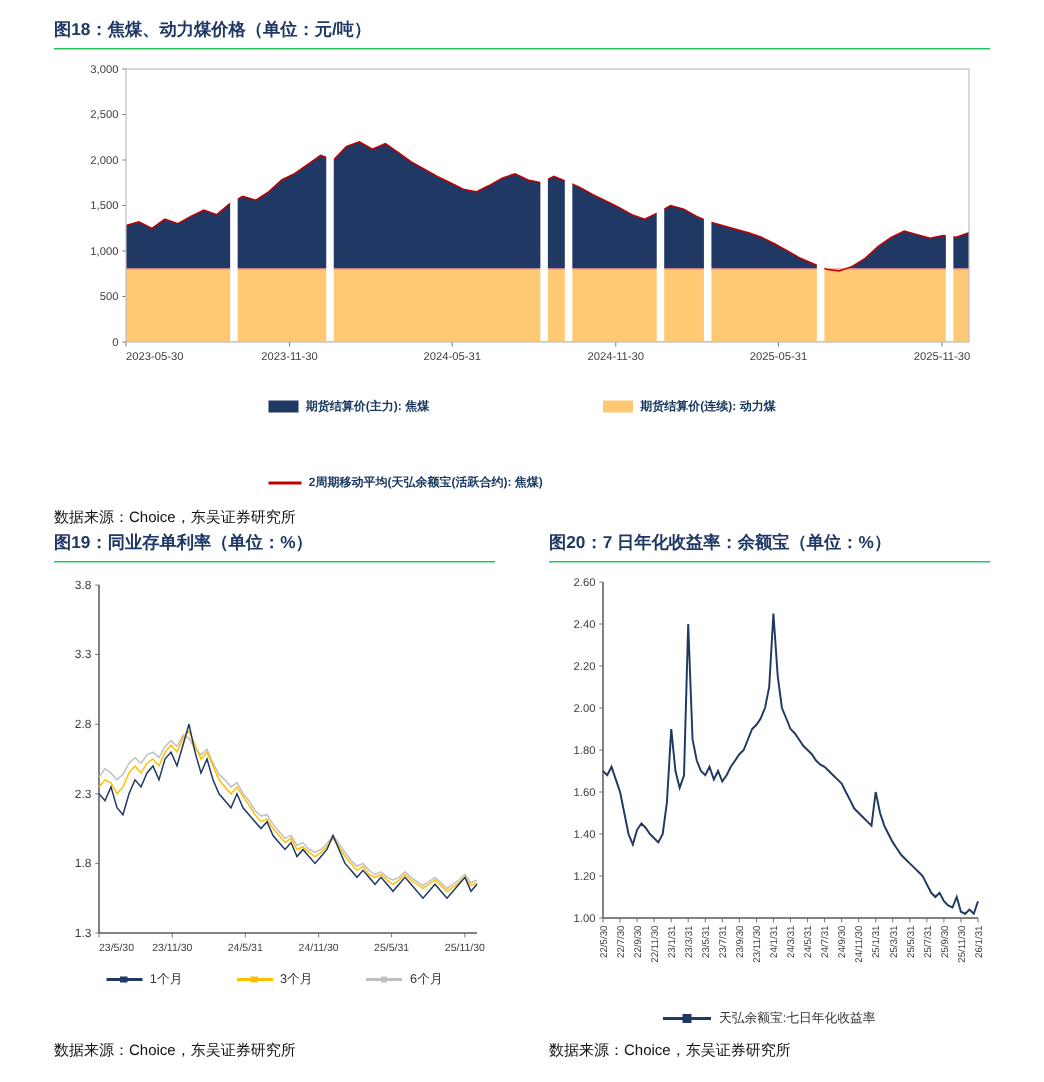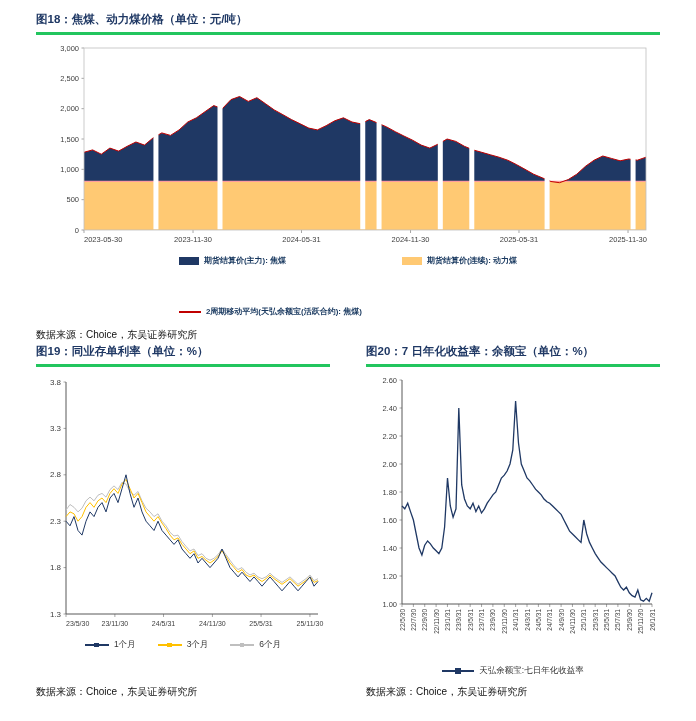--- a/index.html
+++ b/index.html
@@ -4,41 +4,41 @@
 <style>
   * { margin:0; padding:0; box-sizing:border-box; }
   html,body { background:#ffffff; }
   body {
     width:696px; height:721px; overflow:hidden;
     font-family:"Liberation Sans","DejaVu Sans",sans-serif;
   }
   .page { padding:10px 36px 0 36px; }
   .fig-title {
     font-size:11.5px; font-weight:700; color:#1f3864;
-    padding:2px 0 5px 0; border-bottom:3px solid #22c55e; margin-bottom:7px;
+    padding:2px 0 5px 0; border-bottom:1px solid #22c55e; margin-bottom:7px;
   }
   svg { display:block; font-family:"Liberation Sans","DejaVu Sans",sans-serif; }
   .chart-wrap { width:100%; }
   
   .legend18 {
     display:grid; grid-template-columns:auto auto; column-gap:64px; row-gap:4px;
-    justify-content:center; justify-items:start; margin-top:3px;gap:40px;
+    justify-content:center; justify-items:start; margin-top:15px;gap:40px;
   }
   .li { display:flex; align-items:center; gap:5px; }
   .ltxt { font-size:8px; color:#17375e; font-weight:600; white-space:nowrap; }
   .mk-bar  { width:20px; height:8px; flex:none; }
   .mk-line { width:22px; height:2px; flex:none; }
   
   .mk-combo { position:relative; display:inline-block; width:24px; height:8px; flex:none; }
   .mk-combo .ln { position:absolute; left:0; right:0; top:3px; height:1.6px; }
   .mk-combo .sq { position:absolute; left:9.5px; top:1.5px; width:4.6px; height:4.6px; }
   .mk-combo.big { width:32px; height:9px; }
   .mk-combo.big .ln { top:3.2px; height:2.4px; }
   .mk-combo.big .sq { left:13px; top:1.4px; width:6px; height:6px; }
-  .legend-row { display:flex; justify-content:center; align-items:flex-end; gap:22px; margin-top:3px; }
+  .legend-row { display:flex; justify-content:center; align-items:flex-end; gap:36px; margin-top:3px; }
   .legend-row .ltxt { font-size:8.5px; color:#333333; font-weight:400; }
   .source { font-size:10px; font-weight:400; color:#111111; margin-top:11px; }
   .cols { display:flex; gap:36px; align-items:stretch; }
   .col { flex:1; min-width:0; display:flex; flex-direction:column; }
   .col .source { margin-top:auto; padding-top:8px; }
 </style>
 </head>
 <body>
 
 <div class="page">

